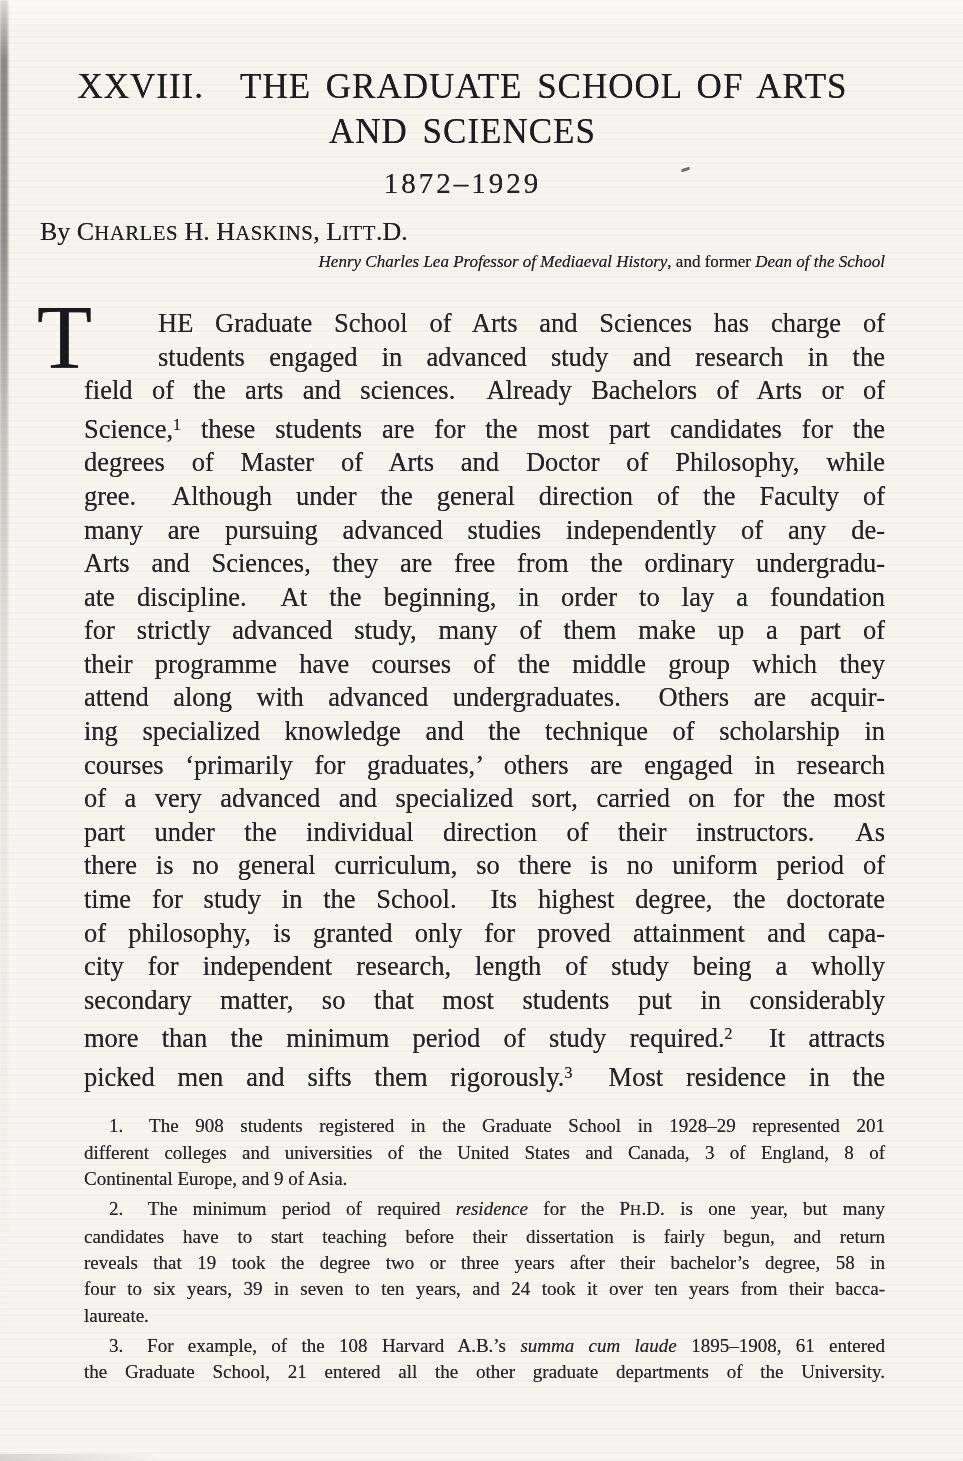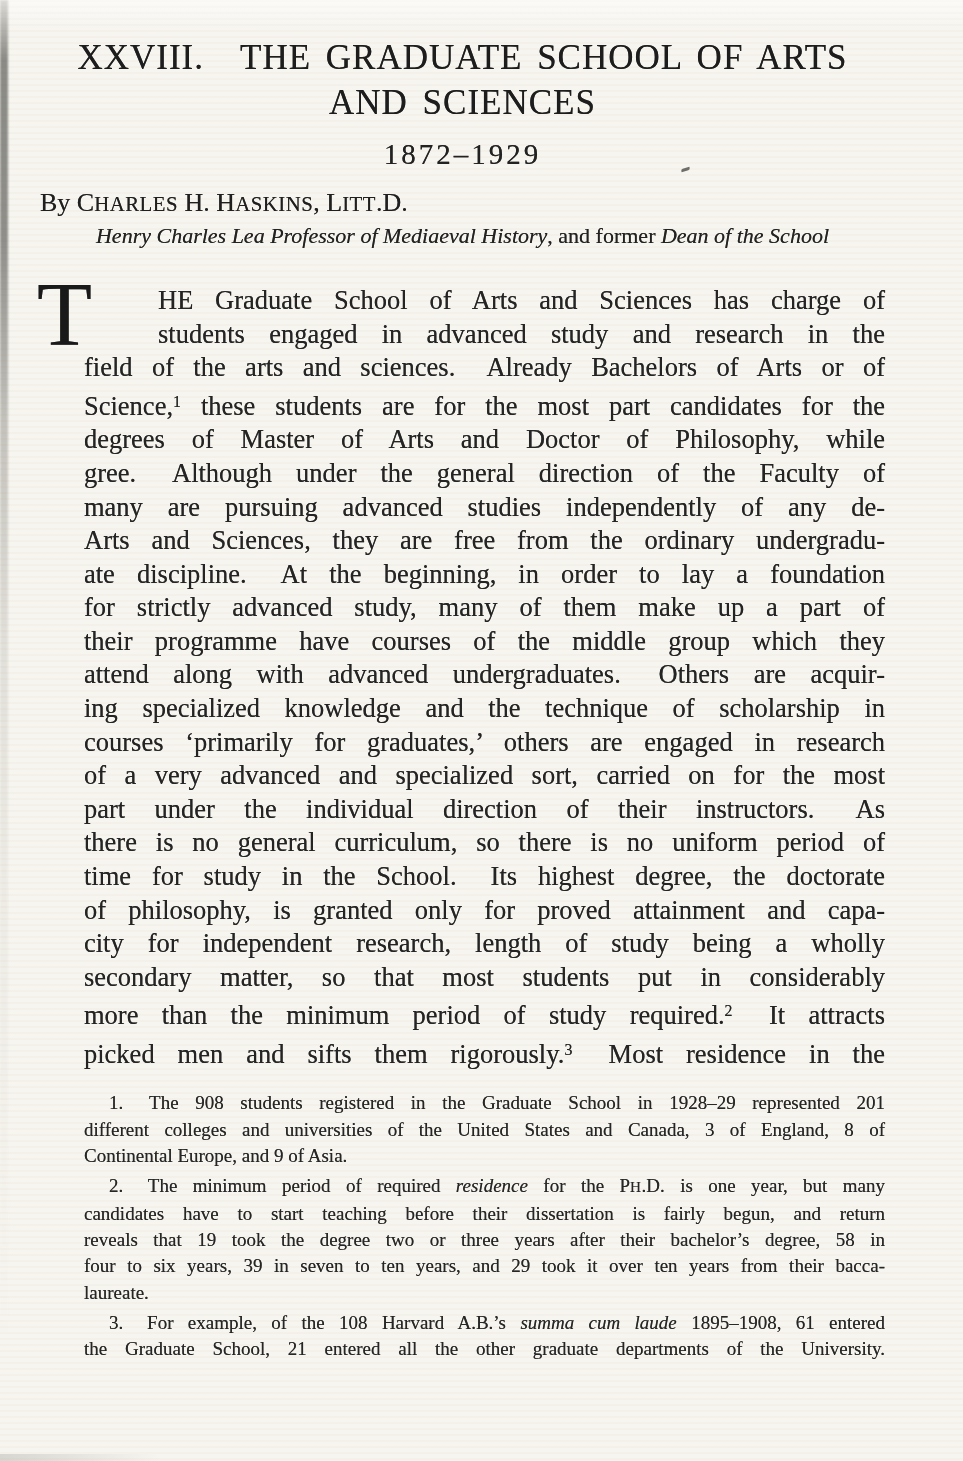--- a/index.html
+++ b/index.html
@@ -36,38 +36,38 @@
     background:linear-gradient(90deg, rgba(120,120,114,0.25), rgba(120,120,114,0));
   }
   .speck {
     position:absolute; left:681px; top:168px; width:9px; height:3px;
     background:#6f6d68; border-radius:2px 0 2px 0;
     transform:rotate(-18deg);
   }
   .content { position:absolute; left:40px; top:0; width:845px; }
 
   .title {
-    margin:0; padding-top:35px;
+    margin:9px; padding-top:55px;
     text-align:center; font-weight:normal;
     font-size:35px; line-height:45px;
     letter-spacing:1px; word-spacing:5px;
     color:#1d1d1d;
     text-shadow:0 0 0.4px rgba(25,25,25,0.8);
   }
   .years {
     margin-top:13px; text-align:center;
     font-size:29px; letter-spacing:3px; color:#222;
     text-shadow:0 0 0.4px rgba(25,25,25,0.7);
   }
   .byline {
     margin-top:17px; text-align:left; font-size:26px; color:#1f1f1f;
     text-shadow:0 0 0.4px rgba(25,25,25,0.7);
   }
   .affiliation {
-    margin-top:5px; text-align:center; font-size:22px; color:#222;
+    margin-top:5px; text-align:right; font-size:17px; color:#222;
     text-shadow:0 0 0.3px rgba(25,25,25,0.7);
   }
 
   .bodytext {
     position:relative; margin-top:35px;
     font-size:26.5px; line-height:33.6px; color:#242424;
     text-shadow:0 0 0.35px rgba(30,30,30,0.7);
   }
   .dropcap {
     position:absolute; left:-3px; top:-14px;
@@ -133,21 +133,21 @@
     <div class="footnotes" id="footnotes">
         <div class="footnote">
           <div class="bline fn-first"><span>1.  The 908 students registered in the Graduate School in 1928–29 represented 201</span></div>
           <div class="bline"><span>different colleges and universities of the United States and Canada, 3 of England, 8 of</span></div>
           <div class="bline noj"><span>Continental Europe, and 9 of Asia.</span></div>
         </div>
         <div class="footnote">
           <div class="bline fn-first"><span>2.  The minimum period of required </span><span class="it">residence</span><span> for the P</span><span class="sc">H</span><span>.D. is one year, but many</span></div>
           <div class="bline"><span>candidates have to start teaching before their dissertation is fairly begun, and return</span></div>
           <div class="bline"><span>reveals that 19 took the degree two or three years after their bachelor’s degree, 58 in</span></div>
-          <div class="bline"><span>four to six years, 39 in seven to ten years, and 29 took it over ten years from their bacca-</span></div>
+          <div class="bline"><span>four to six years, 39 in seven to ten years, and 24 took it over ten years from their bacca-</span></div>
           <div class="bline noj"><span>laureate.</span></div>
         </div>
         <div class="footnote">
           <div class="bline fn-first"><span>3.  For example, of the 108 Harvard A.B.’s </span><span class="it">summa cum laude</span><span> 1895–1908, 61 entered</span></div>
           <div class="bline"><span>the Graduate School, 21 entered all the other graduate departments of the University.</span></div>
         </div>
       </div>
   </div>
   <div class="speck"></div>
   <div class="bottom-shade"></div>

